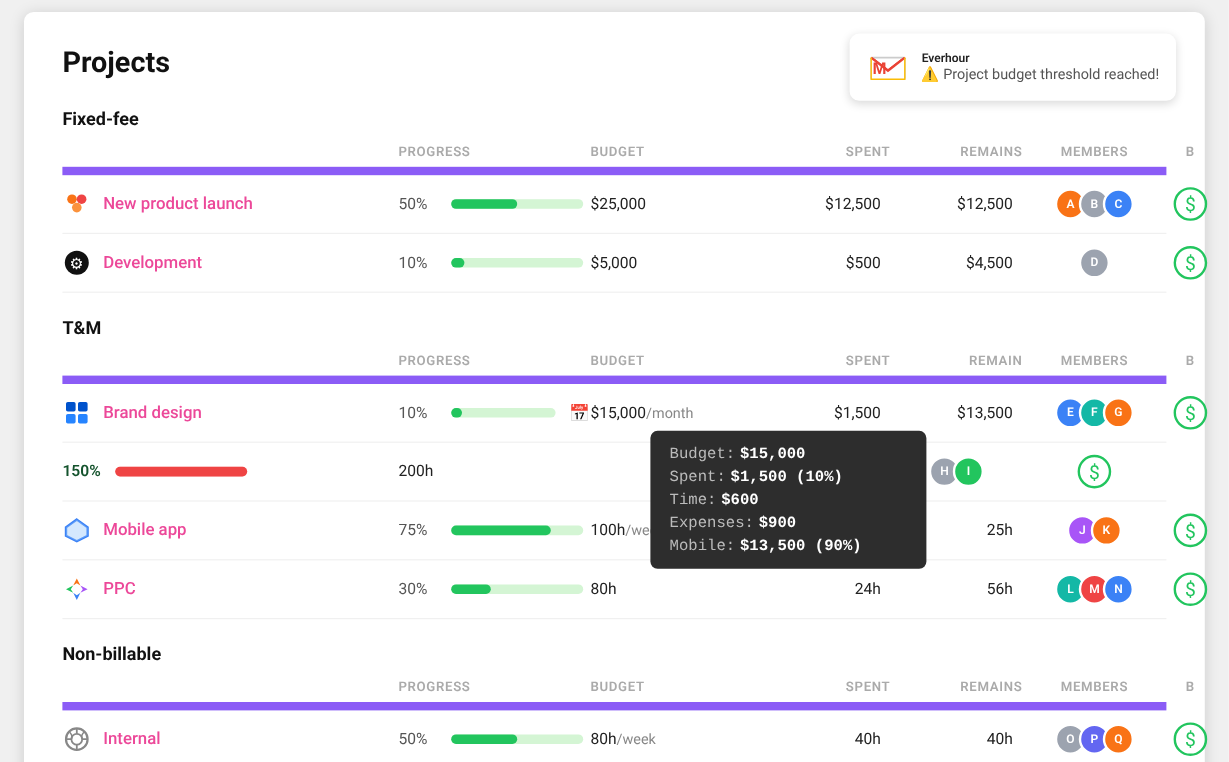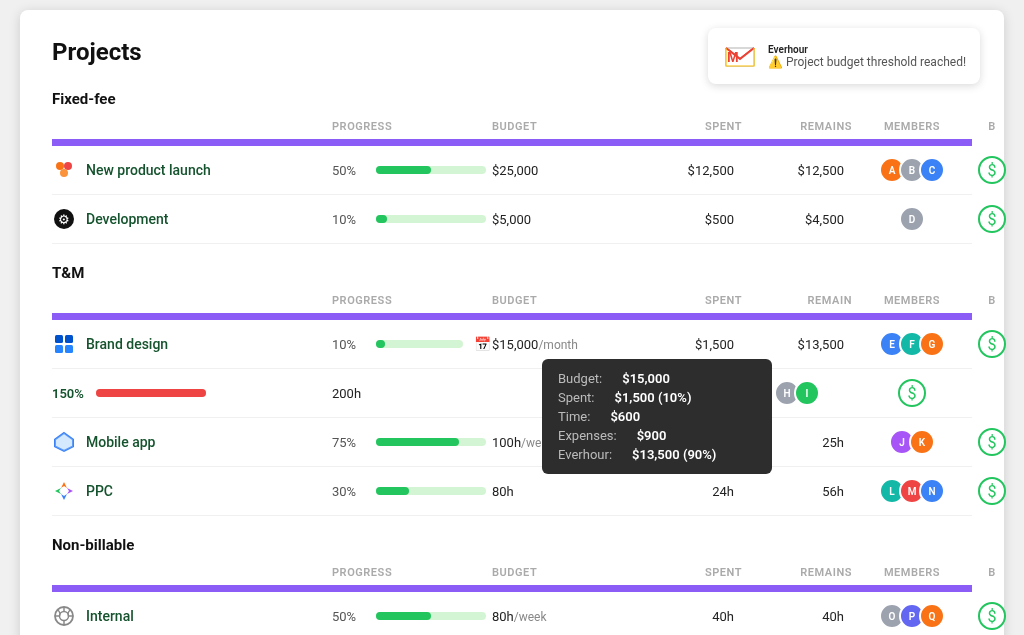--- a/index.html
+++ b/index.html
@@ -83,21 +83,21 @@
       align-items: center;
       padding: 10px 0;
       border-bottom: 1px solid #f0f0f0;
       position: relative;
     }
     .project-name {
       display: flex;
       align-items: center;
       gap: 10px;
       font-size: 14px;
-      color: #14532d;
+      color: #ec4899;
       font-weight: 500;
     }
     .project-icon {
       width: 24px;
       height: 24px;
       display: flex;
       align-items: center;
       justify-content: center;
       font-size: 18px;
       flex-shrink: 0;
@@ -194,21 +194,22 @@
       border-radius: 6px;
       padding: 12px 16px;
       font-size: 13px;
       z-index: 100;
       width: 230px;
       pointer-events: none;
     }
     .tooltip .tt-row {
       margin-bottom: 4px;
       display: flex;
-      gap: 20px;
+      gap: 4px;
+      font-family: Liberation Mono, monospace;
     }
     .tooltip .tt-row:last-child { margin-bottom: 0; }
     .tooltip .tt-label { color: #bbb; }
     .tooltip .tt-value { color: #fff; font-weight: 600; }
     
     .av-orange { background: #f97316; }
     .av-blue { background: #3b82f6; }
     .av-gray { background: #9ca3af; }
     .av-green { background: #22c55e; }
     .av-purple { background: #a855f7; }
@@ -396,21 +397,21 @@
         </div>
         <div class="tt-row">
           <span class="tt-label">Time: </span>
           <span class="tt-value">$600</span>
         </div>
         <div class="tt-row">
           <span class="tt-label">Expenses: </span>
           <span class="tt-value">$900</span>
         </div>
         <div class="tt-row">
-          <span class="tt-label">Everhour: </span>
+          <span class="tt-label">Mobile: </span>
           <span class="tt-value">$13,500 (90%)</span>
         </div>
       </div>
     </div>
 
     <div class="project-row">
       <div class="project-name">
         <div class="project-icon">
           <svg width="22" height="22" viewBox="0 0 22 22">
             <polygon points="11,2 20,8.5 20,15.5 11,20 2,15.5 2,8.5" fill="none" stroke="#3b82f6" stroke-width="2"></polygon>

